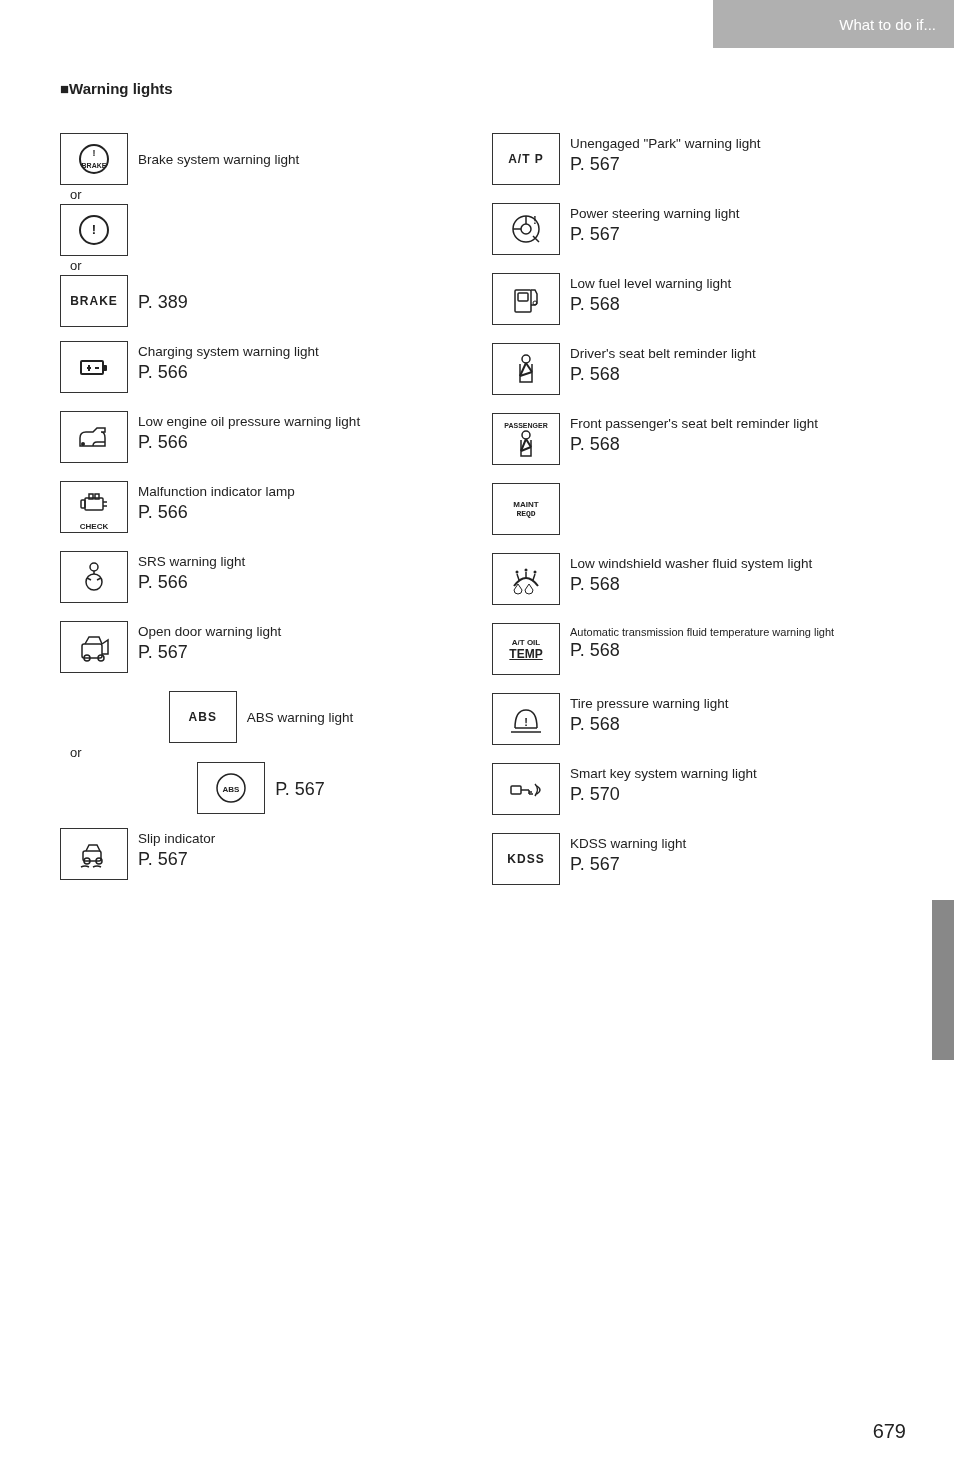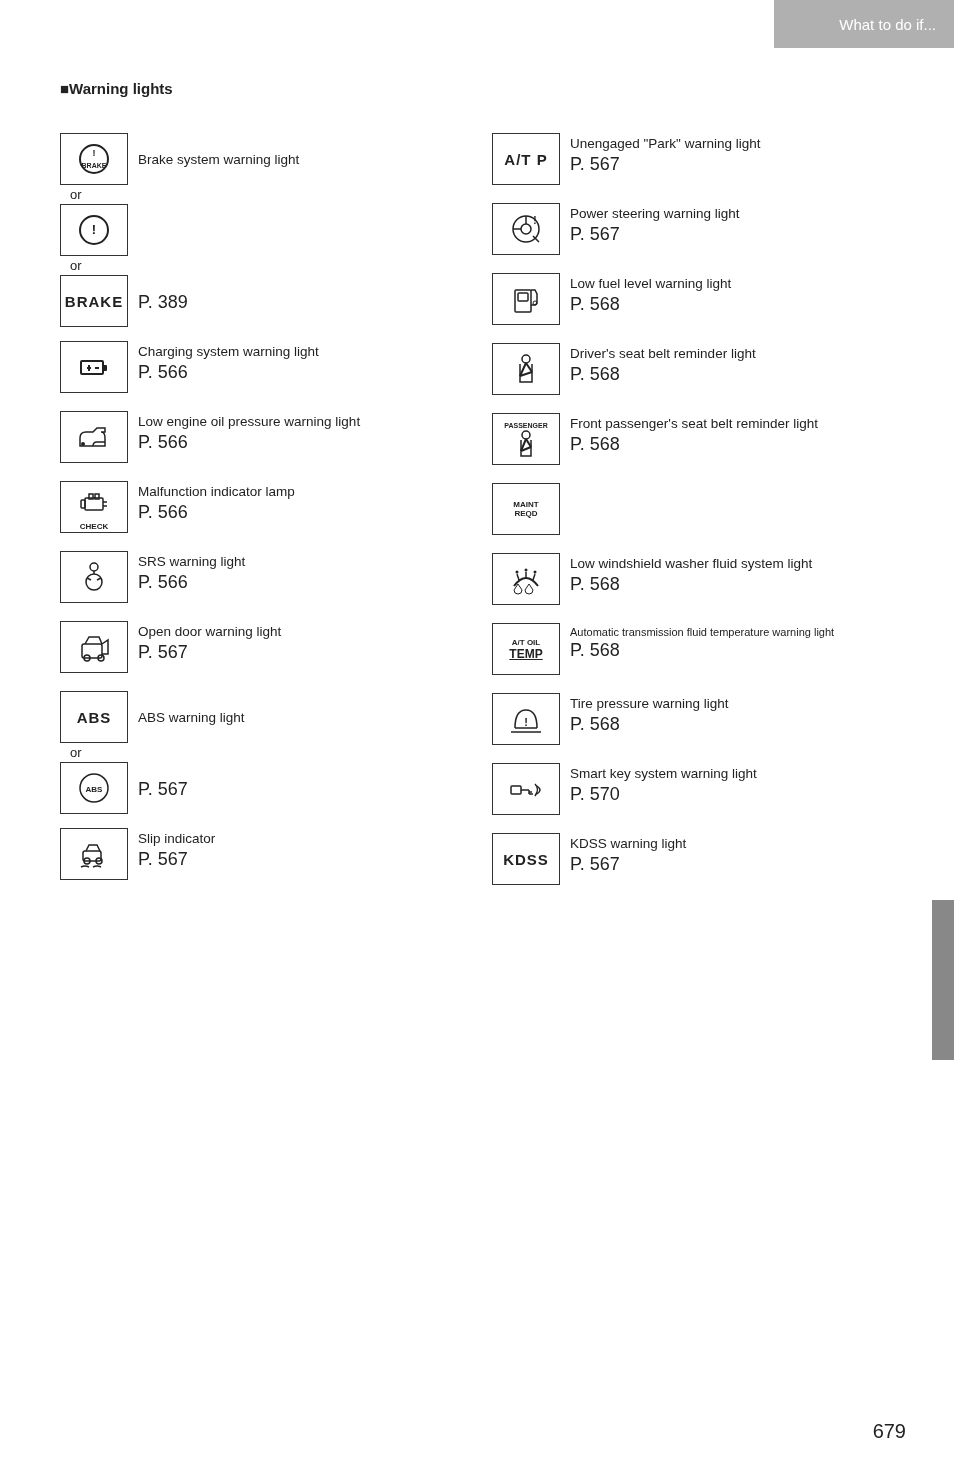--- a/index.html
+++ b/index.html
@@ -9,21 +9,21 @@
       background: #fff;
       font-family: Arial, Helvetica, sans-serif;
       font-size: 14px;
       color: #222;
       position: relative;
     }
 
     .header-bar {
       position: absolute;
       top: 0; right: 0;
-      width: 180px;
+      width: 241px;
       height: 48px;
       background: #b0b0b0;
       display: flex;
       align-items: center;
       justify-content: flex-end;
       padding-right: 18px;
       padding-left: 24px;
     }
     .header-bar span {
       color: #fff;
@@ -125,31 +125,32 @@
 
     
     .abs-group {
       display: flex;
       flex-direction: column;
       margin-bottom: 14px;
     }
     .abs-group .abs-row {
       display: flex;
       align-items: center;
+      justify-content: center;
     }
 
     .icon-text-label {
       font-size: 8px;
       font-weight: bold;
       letter-spacing: 0px;
       color: #222;
     }
 
     .icon-main-label {
-      font-size: 15px;
+      font-size: 12px;
       font-weight: bold;
       color: #222;
       letter-spacing: 1px;
     }
   </style>
 </head>
 <body>
 
 <div class="header-bar">
   <span>What to do if...</span>
@@ -402,21 +403,21 @@
         </div>
         <div class="item-text">
           <span class="label">Front passenger's seat belt reminder light</span>
           <span class="page">P. 568</span>
         </div>
       </div>
 
       <div class="warning-item">
         <div class="icon-box" style="">
           <span style="font-size:8px;font-weight:bold;color:#222;">MAINT</span>
-          <span style="font-size:8px;font-weight:bold;color:#222;">REQD</span>
+          <span style="font-size:8px;font-weight:bold;color:#222;font-family:Liberation Mono, monospace;">REQD</span>
         </div>
       </div>
 
       <div class="warning-item">
         <div class="icon-box">
           <svg viewBox="0 0 38 38">
 
             <path d="M7 26 Q19 10 31 26" stroke="#222" stroke-width="2" fill="none"></path>
 
             <line x1="12" y1="20" x2="10" y2="14" stroke="#222" stroke-width="1.5"></line>

